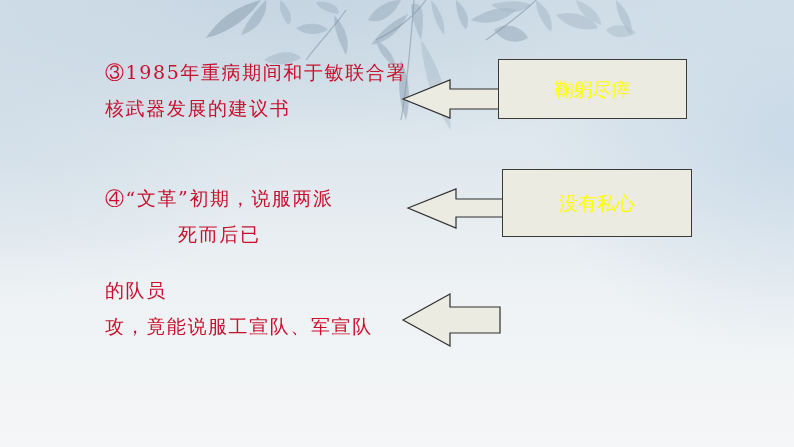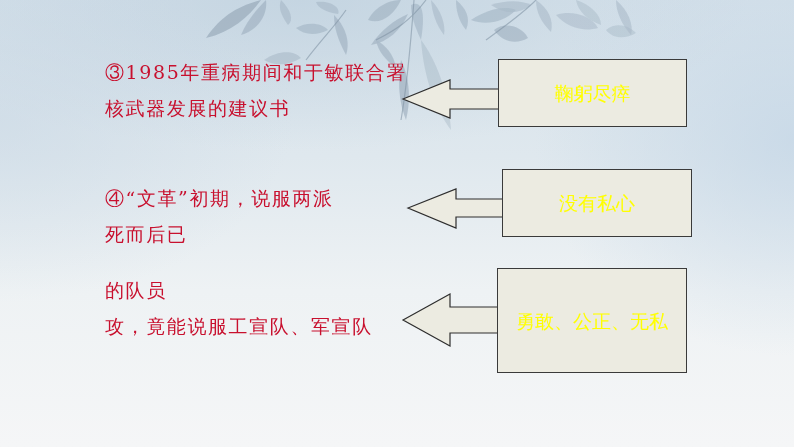--- a/index.html
+++ b/index.html
@@ -68,39 +68,36 @@
     </g>
   </svg>
 
   <div class="item-text" style="top:55px;">
     <span class="line">③1985年重病期间和于敏联合署</span>
     <span class="line">核武器发展的建议书</span>
   </div>
   <svg class="arrow" style="left:385px; top:78px;" width="100" height="44">
     <polygon points="2,21 49,2 49,11 99,11 99,31 49,31 49,40" fill="#ecebe1" stroke="#2e2e2e" stroke-width="1.2"></polygon>
   </svg>
-  <div class="callout" style="left:482px; top:59px; width:189px; height:68px;">
+  <div class="callout" style="left:482px; top:59px; width:189px; height:60px;">
     <span>鞠躬尽瘁</span>
   </div>
 
-  <div class="item-text" style="top:181px;">
+  <div class="item-text" style="top:181px;text-align:center;">
     <span class="line">④“文革”初期，说服两派</span>
     <span class="line">死而后已</span>
   </div>
   <svg class="arrow" style="left:390px; top:187px;" width="100" height="44">
     <polygon points="2,21 50,2 50,12 99,12 99,30 50,30 50,41" fill="#ecebe1" stroke="#2e2e2e" stroke-width="1.2"></polygon>
   </svg>
   <div class="callout" style="left:486px; top:169px; width:190px; height:68px;">
     <span>没有私心</span>
   </div>
 
   <div class="item-text" style="top:273px;">
     <span class="line">的队员</span>
     <span class="line">攻，竟能说服工宣队、军宣队</span>
   </div>
   <svg class="arrow" style="left:385px; top:292px;" width="100" height="58">
     <polygon points="2,28 49,2 49,15 99,15 99,41 49,41 49,54" fill="#ecebe1" stroke="#2e2e2e" stroke-width="1.2"></polygon>
   </svg>
-  <div class="callout" style="left:481px; top:268px; width:190px; height:105px;">
-    <span>勇敢、公正、无私</span>
-  </div>
 
 </div>
 
 </body></html>

